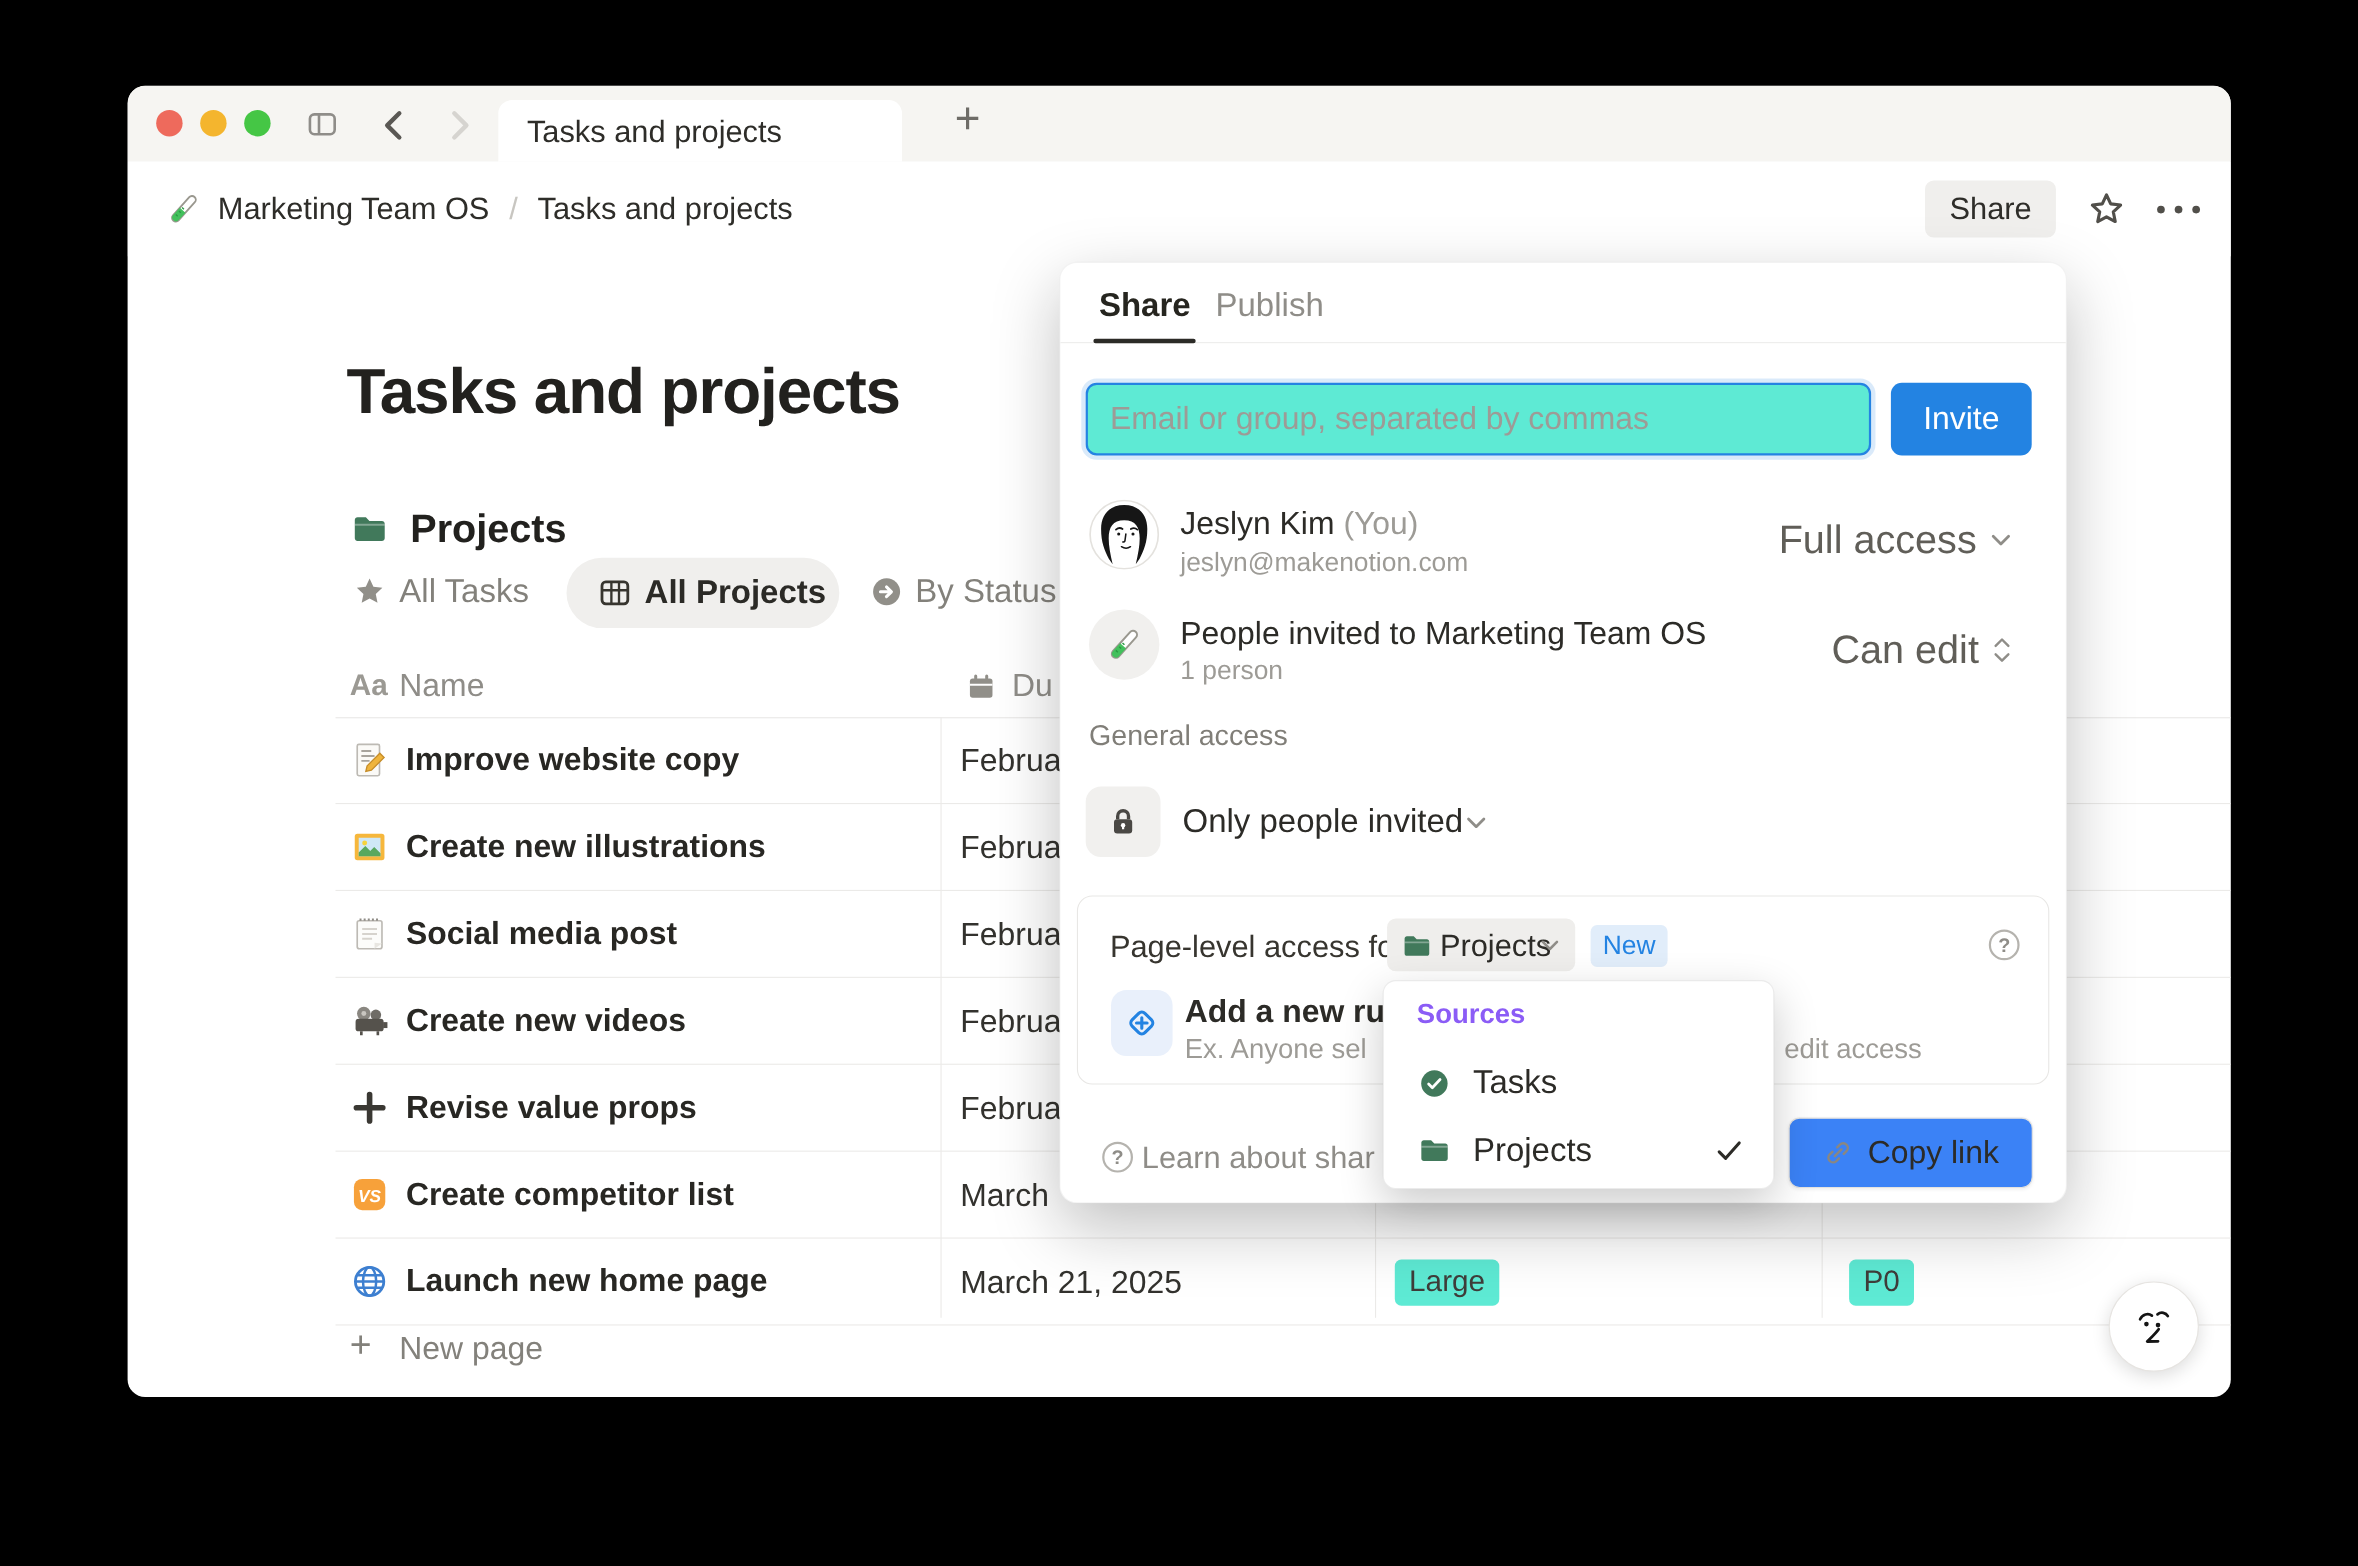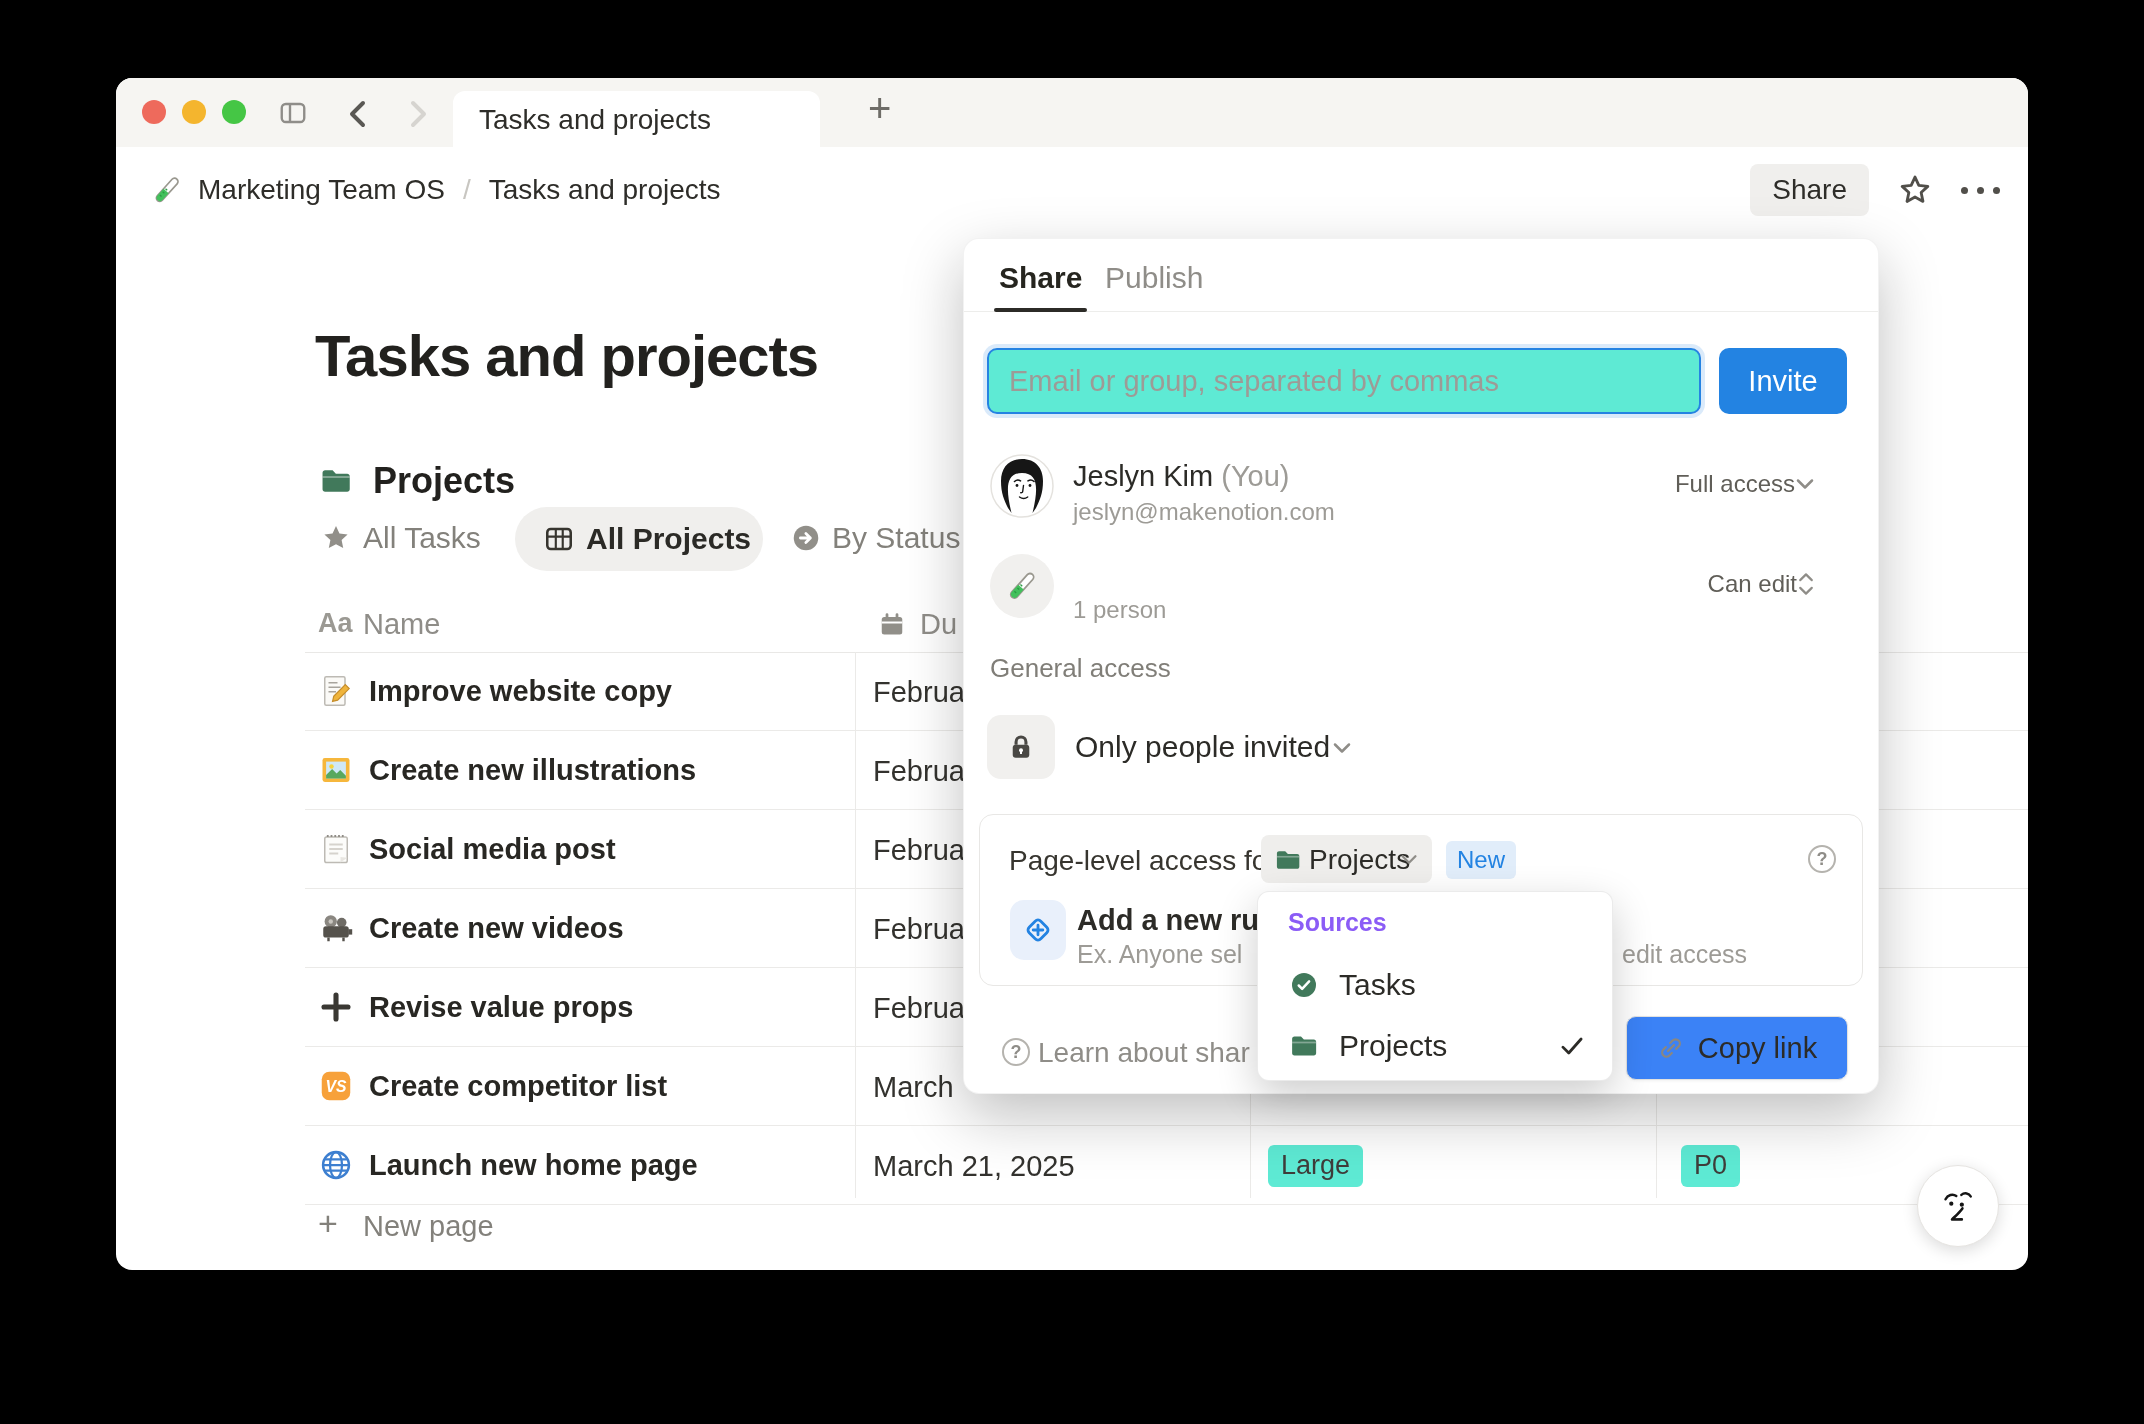--- a/index.html
+++ b/index.html
@@ -68,21 +68,21 @@
   #dtab-publish{position:absolute;left:141px;top:22px;font-size:30px;font-weight:500;color:#8f8d88}
   #email{position:absolute;left:23px;top:109px;width:714px;height:66px;box-sizing:border-box;border:2px solid #2583e2;border-radius:10px;box-shadow:0 0 0 4px rgba(35,131,226,.17);background:#5eead4;font-size:29px;color:#37352f;padding:0 20px;font-family:"Liberation Sans",sans-serif;outline:none}
   #email::placeholder{color:#9d9b96}
   #invite{position:absolute;left:755px;top:109px;width:128px;height:66px;background:#2383e2;border:none;border-radius:10px;color:#fff;font-size:29px;font-weight:500;font-family:"Liberation Sans",sans-serif}
   .avatar{position:absolute;left:26px;width:64px;height:64px;border-radius:50%}
   #av1{top:215px}
   #av2{top:315px;background:#f1f0ee;display:flex;align-items:center;justify-content:center}
   .mname{position:absolute;left:109px;font-size:29px;color:#2c2b27;font-weight:500;white-space:nowrap}
   .msub{position:absolute;left:109px;font-size:24px;color:#9d9b96;white-space:nowrap}
   .you{color:#9d9b96;font-weight:400}
-  .maccess{position:absolute;right:63px;display:flex;align-items:center;gap:0;font-size:24px;color:#605e58}
+  .maccess{position:absolute;right:49px;display:flex;align-items:center;gap:12px;font-size:36px;color:#605e58}
   #acc1{top:231px}
   #acc2{top:331px}
   #gen-label{position:absolute;left:26px;top:414px;font-size:26px;color:#807e78}
   #lock-tile{position:absolute;left:23px;top:476px;width:68px;height:64px;border-radius:14px;background:#f1f0ee;display:flex;align-items:center;justify-content:center}
   #gen-value{position:absolute;left:111px;top:491px;font-size:30px;color:#2c2b27}
   #gen-chev{position:absolute;left:368px;top:502px}
   #card{position:absolute;left:15px;top:575px;width:884px;height:172px;box-sizing:border-box;border:1px solid #e8e7e5;border-radius:14px}
   #card .plabel{position:absolute;left:29px;top:30px;font-size:28px;color:#37352f}
   #proj-pill{position:absolute;left:281px;top:20px;width:171px;height:48px;background:#efeeec;border-radius:8px}
   #proj-pill .ic{position:absolute;left:13px;top:11px}
@@ -364,20 +364,21 @@
 
     <span class="avatar" id="av2">
       <svg width="36" height="36" viewBox="0 0 24 24">
           <g transform="rotate(42 12 12)">
             <rect x="9.6" y="1.6" width="4.8" height="20.4" rx="2.4" fill="#fff" stroke="#9a988f" stroke-width="1.2"></rect>
             <path d="M9.6 13h4.8v6.4a2.4 2.4 0 0 1-4.8 0z" fill="#43c05c"></path>
             <path d="M10.6 12h1.6M10.6 15h1.6M10.6 18h1.6" stroke="#2c9a44" stroke-width=".9"></path>
           </g>
         </svg>
     </span>
+    <span class="mname" style="top:321px">People invited to Marketing Team OS</span>
     <span class="msub" style="top:357px">1 person</span>
     <div class="maccess" id="acc2">
       <span>Can edit</span>
       <span>
         <svg width="18" height="26" viewBox="0 0 14 20">
             <path d="M2.5 7 7 2.5 11.5 7M2.5 13 7 17.5 11.5 13" fill="none" stroke="#8f8d88" stroke-width="1.7" stroke-linecap="round" stroke-linejoin="round"></path>
           </svg>
       </span>
     </div>
 

